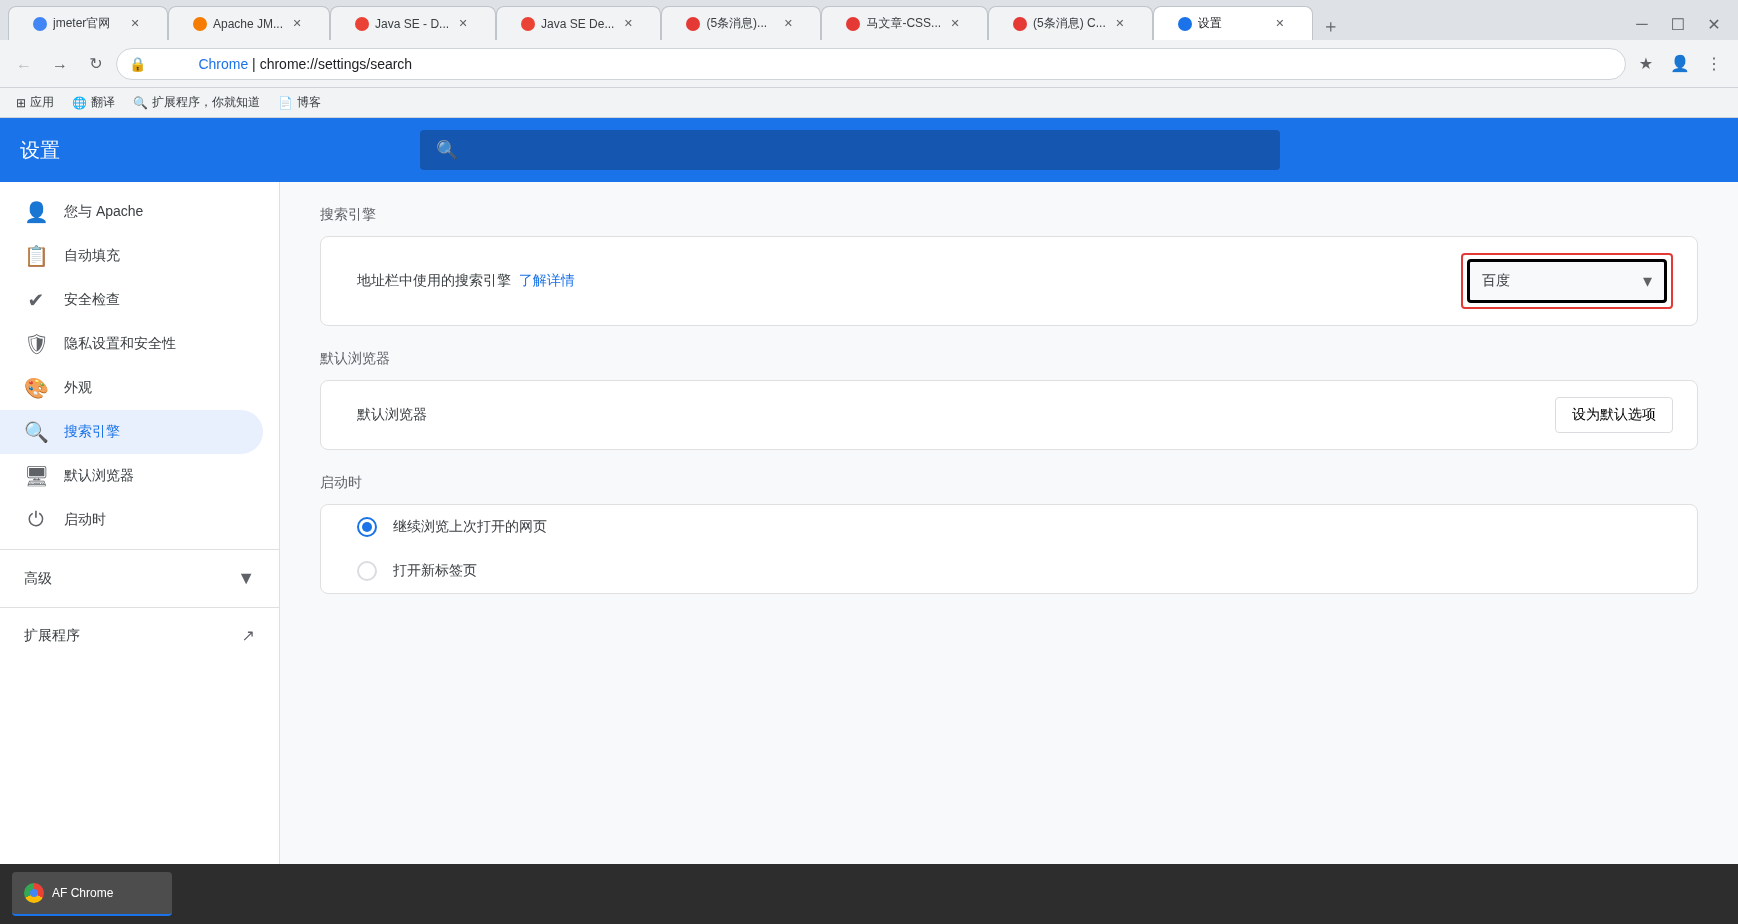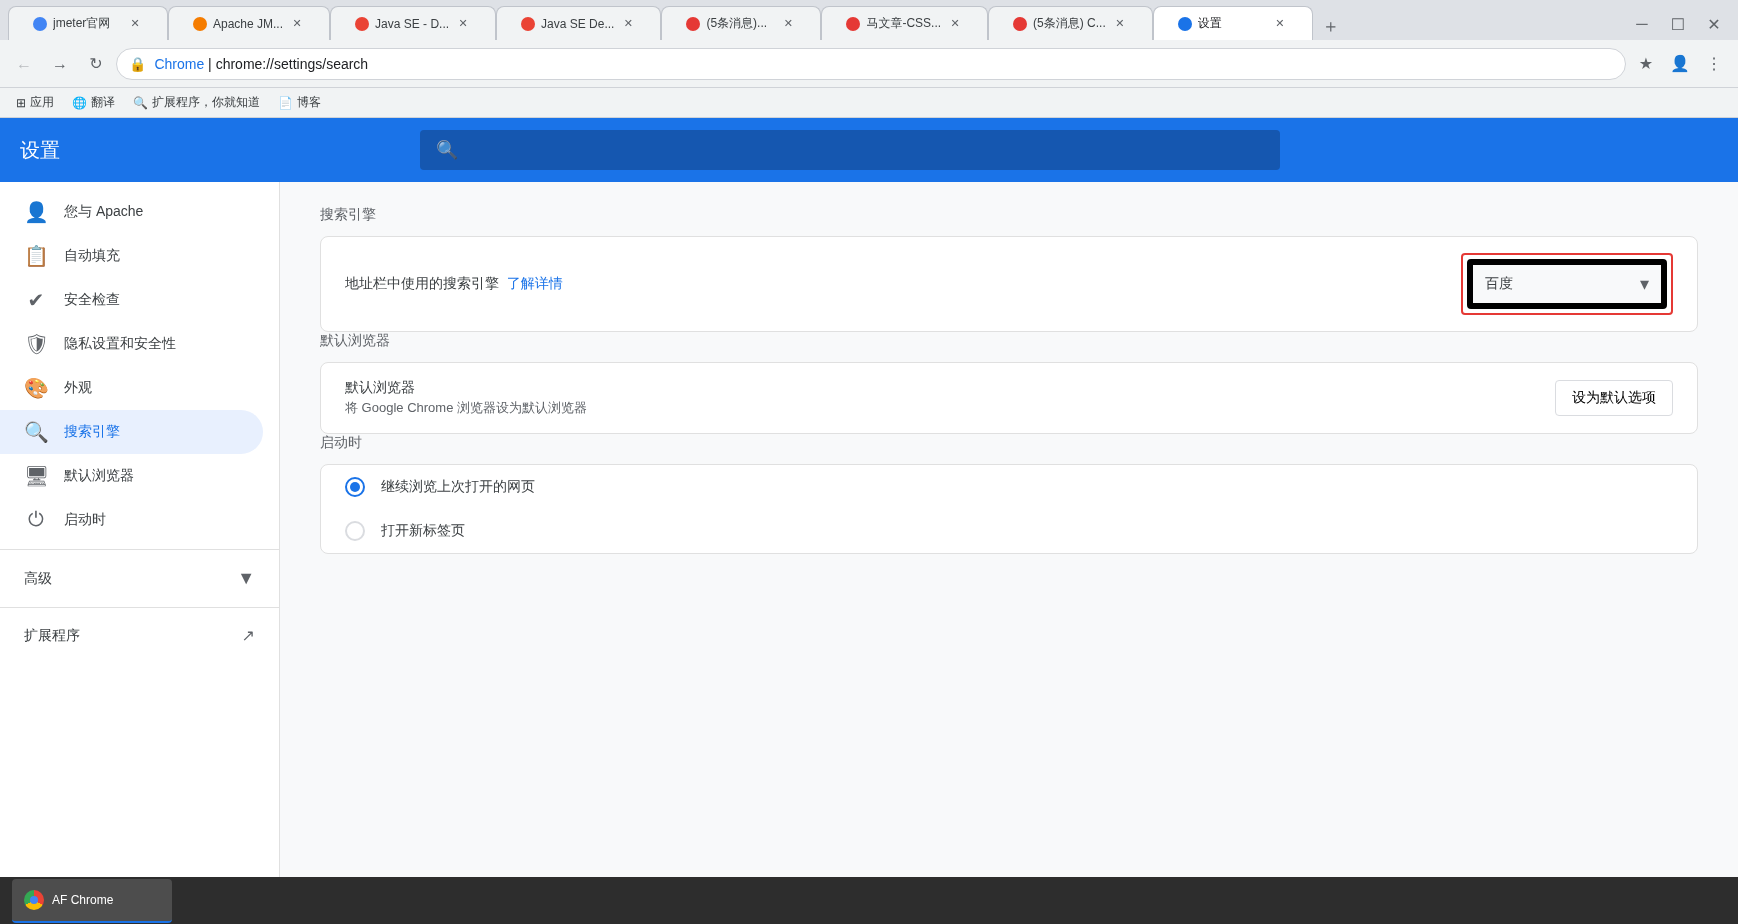--- a/index.html
+++ b/index.html
@@ -16,21 +16,21 @@
     .tab-close { width: 16px; height: 16px; border-radius: 50%; display: flex; align-items: center; justify-content: center; font-size: 11px; color: #5f6368; flex-shrink: 0; }
     .tab-new { width: 28px; height: 28px; border-radius: 50%; display: flex; align-items: center; justify-content: center; font-size: 18px; color: #5f6368; cursor: pointer; margin-left: 4px; }
 
     
     .toolbar { background: #f1f3f4; display: flex; align-items: center; padding: 4px 8px; gap: 4px; height: 48px; border-bottom: 1px solid #d0d3d8; }
     .toolbar-btn { width: 32px; height: 32px; border-radius: 50%; border: none; background: transparent; display: flex; align-items: center; justify-content: center; cursor: pointer; color: #5f6368; font-size: 16px; }
     .toolbar-btn.disabled { opacity: 0.38; cursor: default; }
     .address-bar { flex: 1; background: #fff; border-radius: 20px; height: 32px; display: flex; align-items: center; padding: 0 12px; gap: 8px; border: 1px solid #d0d3d8; font-size: 14px; color: #202124; }
     .address-lock { color: #5f6368; font-size: 14px; }
     .address-text { flex: 1; font-size: 14px; color: #202124; }
-    .address-text span.blue { color: #1a73e8; }
+    .address-text span.blue { color: #1a73e8; margin-left: 44px; }
     .toolbar-right { display: flex; align-items: center; gap: 2px; }
 
     
     .bookmarks-bar { background: #f1f3f4; display: flex; align-items: center; padding: 2px 8px; height: 30px; gap: 2px; border-bottom: 1px solid #d0d3d8; }
     .bookmark-item { display: flex; align-items: center; gap: 4px; padding: 2px 8px; border-radius: 4px; cursor: pointer; font-size: 12px; color: #3c4043; white-space: nowrap; }
 
     
     .settings-page { display: flex; flex-direction: column; flex: 1; }
     .settings-header { background: #1a73e8; padding: 0 20px; display: flex; align-items: center; height: 64px; }
     .settings-title { color: #fff; font-size: 20px; font-weight: 400; min-width: 400px; }
@@ -52,52 +52,52 @@
     .sidebar-section { display: flex; align-items: center; gap: 8px; padding: 10px 24px; cursor: pointer; color: #3c4043; font-size: 14px; }
     .sidebar-section .chevron { font-size: 18px; margin-left: auto; color: #5f6368; }
     .sidebar-ext { display: flex; align-items: center; gap: 8px; padding: 10px 24px; cursor: pointer; color: #3c4043; font-size: 14px; }
     .sidebar-ext-icon { font-size: 16px; color: #5f6368; margin-left: auto; }
 
     
     .main-content { flex: 1; padding: 24px 40px; overflow-y: auto; }
 
     
     .section-title { font-size: 14px; color: #5f6368; margin-bottom: 12px; font-weight: 400; }
-    .card { background: #fff; border-radius: 8px; border: 1px solid #e0e0e0; overflow: hidden; }
+    .card { background: #fff; border-radius: 8px; border: 1px solid #e0e0e0; margin-bottom: 24px; overflow: hidden; padding-left: 12px; }
     .card-row { display: flex; align-items: center; padding: 16px 24px; border-bottom: 1px solid #f1f3f4; }
     .card-row:last-child { border-bottom: none; }
     .card-row-text { flex: 1; }
     .card-row-label { font-size: 14px; color: #3c4043; }
     .card-row-label a { color: #1a73e8; text-decoration: none; cursor: pointer; }
     .card-row-sub { font-size: 13px; color: #5f6368; margin-top: 2px; }
     .card-row-action { display: flex; align-items: center; }
 
     
     .search-engine-dropdown { border: 2px solid #e53935; border-radius: 4px; padding: 4px; }
-    .dropdown-select { display: flex; align-items: center; gap: 8px; background: #f8f9fa; border-radius: 4px; padding: 8px 12px; min-width: 200px; cursor: pointer; border: 6px solid #000000; }
+    .dropdown-select { display: flex; align-items: center; gap: 8px; background: #f8f9fa; border-radius: 4px; padding: 8px 12px; min-width: 200px; cursor: pointer; border: 3px solid #000000; }
     .dropdown-value { flex: 1; font-size: 14px; color: #3c4043; }
     .dropdown-arrow { color: #5f6368; font-size: 18px; }
 
     
     .manage-row { display: flex; align-items: center; padding: 14px 24px; cursor: pointer; }
     .manage-text { flex: 1; font-size: 14px; color: #3c4043; }
     .manage-arrow { color: #5f6368; font-size: 18px; }
 
     
     .set-default-btn { background: transparent; border: 1px solid #dadce0; border-radius: 4px; padding: 8px 16px; font-size: 14px; color: #000000; cursor: pointer; white-space: nowrap; }
 
     
     .radio-row { display: flex; align-items: center; gap: 16px; padding: 12px 24px; }
     .radio-circle { width: 20px; height: 20px; border-radius: 50%; border: 2px solid #dadce0; flex-shrink: 0; display: flex; align-items: center; justify-content: center; cursor: pointer; }
     .radio-circle.selected { border-color: #1a73e8; }
     .radio-dot { width: 10px; height: 10px; border-radius: 50%; background: #1a73e8; }
     .radio-label { font-size: 14px; color: #3c4043; }
 
     
-    .taskbar { height: 47px; background: #2d2d2d; display: flex; align-items: center; padding: 12px 12px; gap: 4px; position: fixed; bottom: 0; left: 0; right: 0; }
+    .taskbar { height: 60px; background: #2d2d2d; display: flex; align-items: center; padding: 12px 12px; gap: 4px; position: fixed; bottom: 0; left: 0; right: 0; }
     .taskbar-item { display: flex; align-items: center; gap: 8px; background: #3d3d3d; border-radius: 4px; padding: 6px 12px; height: 44px; cursor: pointer; min-width: 160px; }
     .taskbar-item.active { background: #4d4d4d; border-bottom: 2px solid #1a73e8; }
     .taskbar-label { font-size: 12px; color: #fff; white-space: nowrap; overflow: hidden; text-overflow: ellipsis; max-width: 120px; }
     .tab-color-blue { background: #4285f4; }
     .tab-color-red { background: #ea4335; }
 
     .favicon-circle { width: 14px; height: 14px; border-radius: 50%; }
   </style>
 </head>
 <body>
@@ -270,21 +270,20 @@
               </div>
             </div>
           </div>
         </div>
 
         <div class="section-title">默认浏览器</div>
         <div class="card">
           <div class="card-row">
             <div class="card-row-text">
               <div class="card-row-label">默认浏览器</div>
-              <div class="card-row-sub">将 Google Chrome 浏览器设为默认浏览器</div>
             </div>
             <div class="card-row-action">
               <button class="set-default-btn">设为默认选项</button>
             </div>
           </div>
         </div>
 
         <div class="section-title">启动时</div>
         <div class="card">
           <div class="radio-row">

